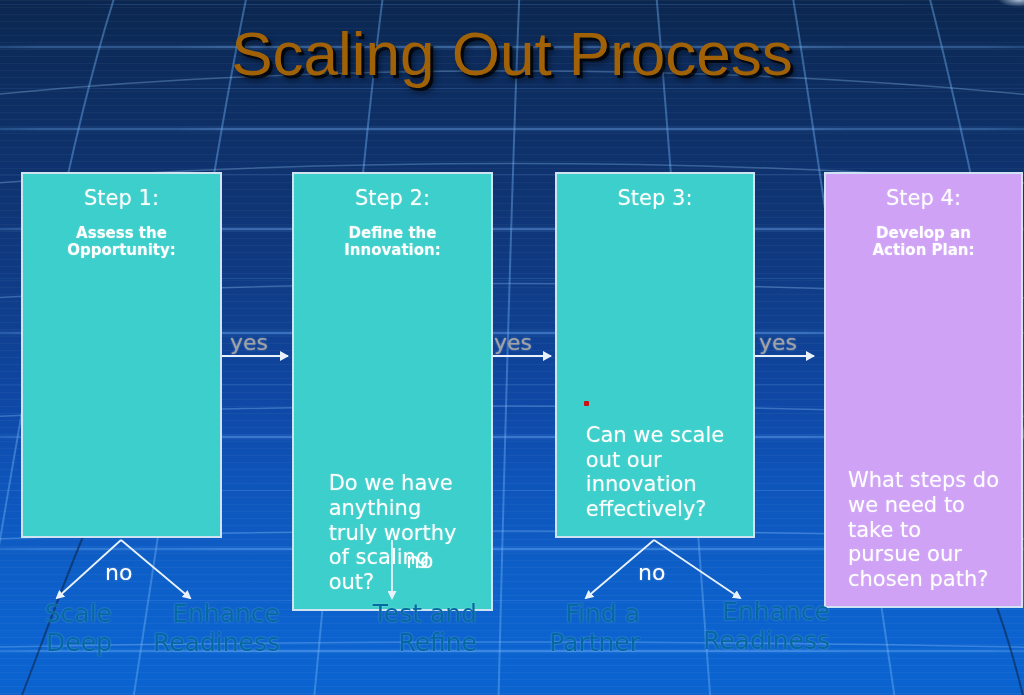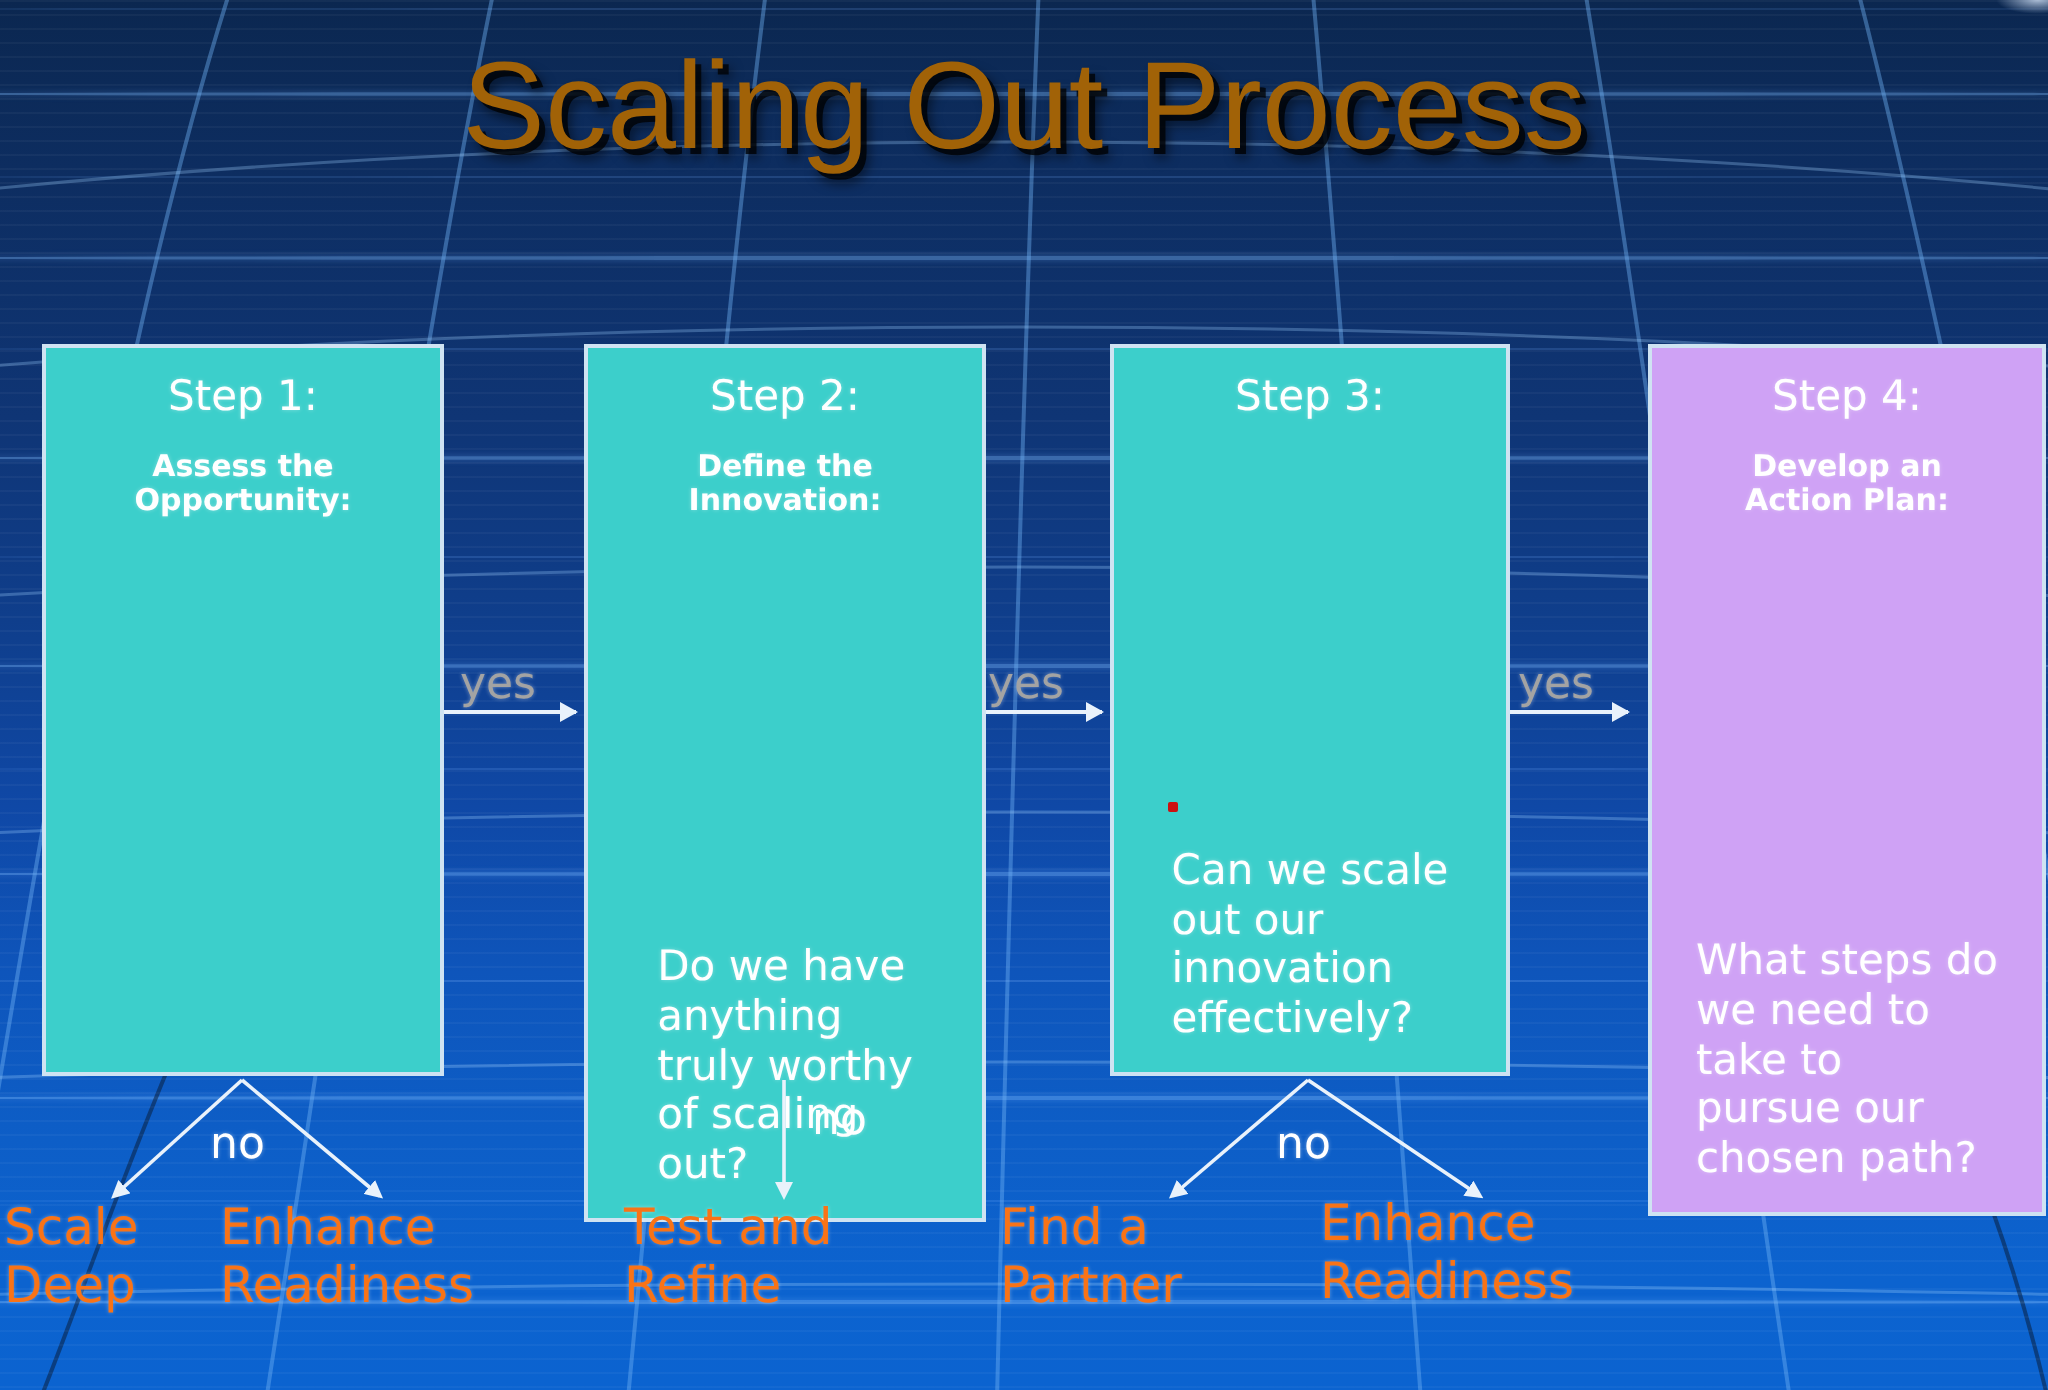--- a/index.html
+++ b/index.html
@@ -125,22 +125,22 @@
   .no-label{
     position:absolute;
     font-family:"DejaVu Sans",sans-serif;
     font-size:22px;color:#ffffff;
     text-shadow:0 0 2px rgba(255,255,255,.4);
     white-space:nowrap;
   }
   .outcome{
     position:absolute;
     font-family:"DejaVu Sans",sans-serif;
-    font-size:25px;color:#f97316;
-    text-align:left;
+    font-size:25px;color:#0369a1;
+    text-align:right;
     line-height:1.15;
     text-shadow:0 0 2px rgba(255,255,255,.35);
     white-space:pre-line;
   }
   svg.branches{position:absolute;left:0;top:0;width:1024px;height:695px;pointer-events:none;}
 
   
   #red-dot{
     position:absolute;width:5px;height:5px;background:#cc1111;border-radius:1px;
   }

